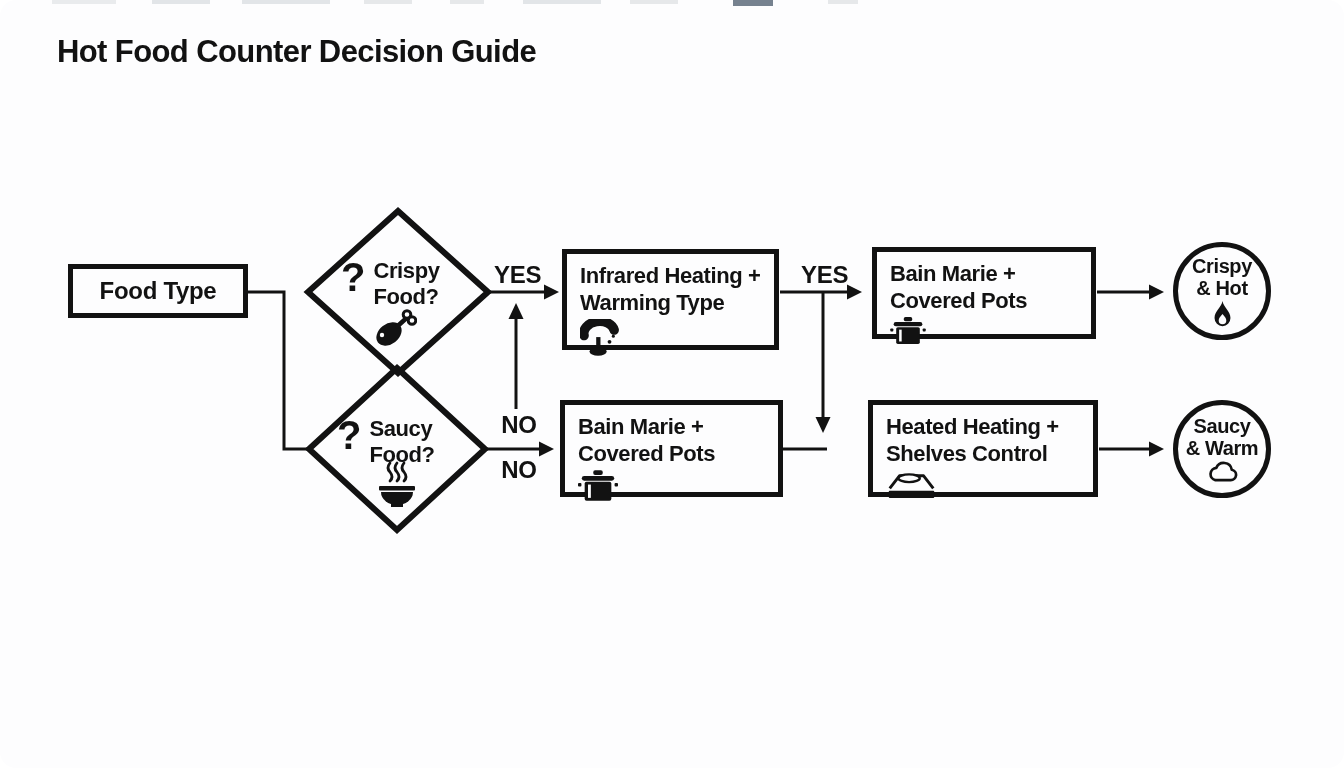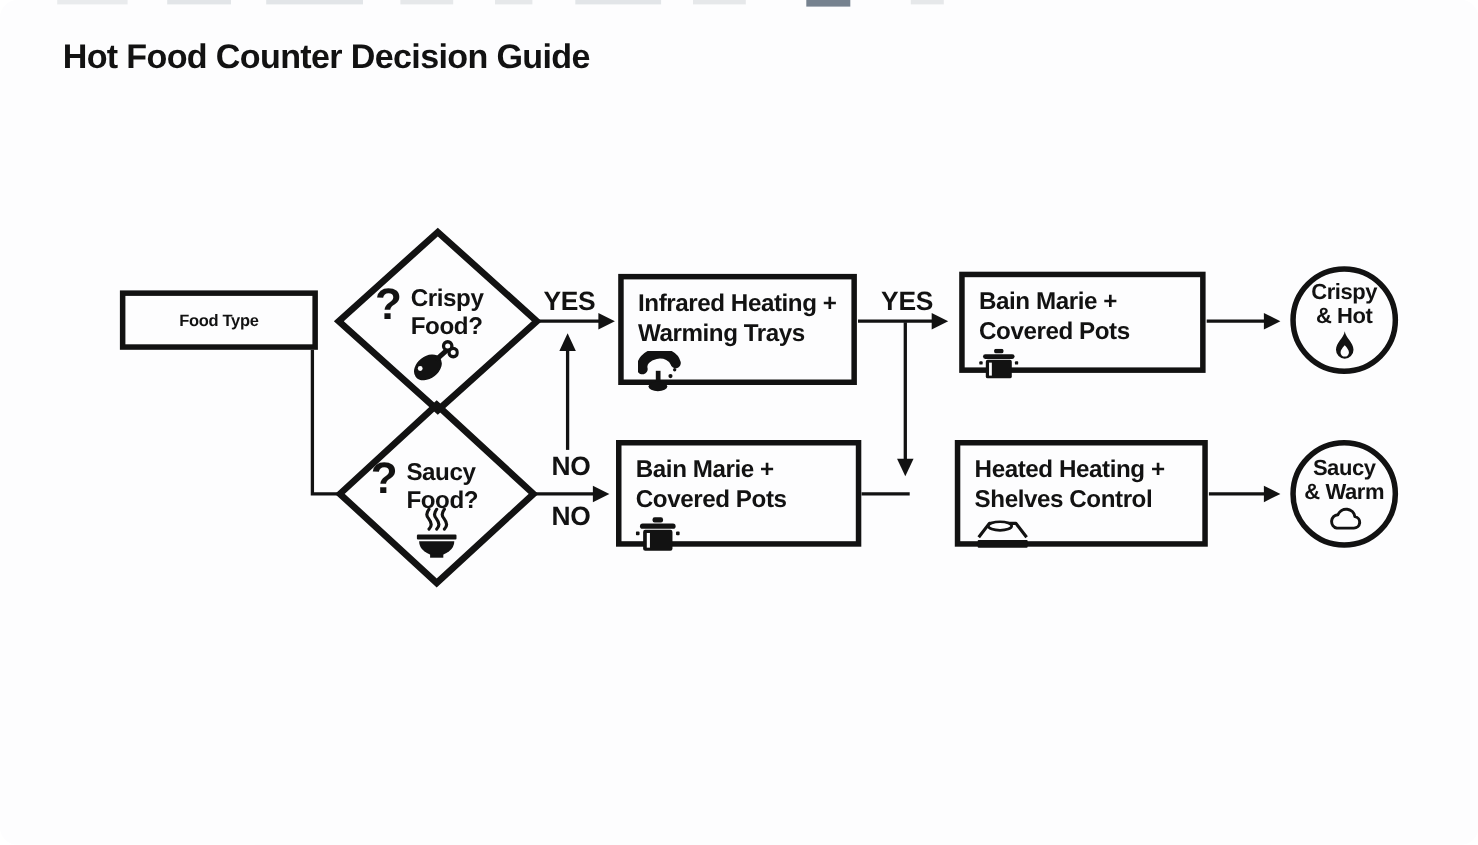--- a/index.html
+++ b/index.html
@@ -12,21 +12,21 @@
   .canvas svg { color:var(--ink,#111); }
   .title {
     position:absolute; left:57px; top:34px;
     font-size:31px; font-weight:700; letter-spacing:-0.6px; color:var(--ink,#111);
   }
   .artifact { position:absolute; top:0; height:4px; }
   .overlay { position:absolute; left:0; top:0; z-index:1; }
   .node { position:absolute; z-index:2; box-sizing:border-box; }
   .box { background:var(--bg,#fdfdfe); border:5px solid var(--ink,#111); }
   .start-box { display:flex; align-items:center; justify-content:center;
-    font-size:15px; font-weight:700; letter-spacing:-0.3px;margin-left:41px; }
+    font-size:24px; font-weight:700; letter-spacing:-0.3px; }
   .proc { padding:8px 22px 0 13px; }
   .bl { font-size:22px; font-weight:700; line-height:27px; letter-spacing:-0.4px; white-space:nowrap; }
   .proc .icon { margin-top:3px; }
   .circle {
     width:98px; height:98px; border:5px solid var(--ink,#111); border-radius:50%;
     background:var(--bg,#fdfdfe); display:flex; flex-direction:column;
     align-items:center; justify-content:center; text-align:center;
   }
   .cl { font-size:20px; font-weight:700; line-height:22px; letter-spacing:-0.4px; }
   .edge-label { position:absolute; z-index:2; font-size:24px; font-weight:700;
@@ -125,21 +125,21 @@
     </svg>
   </div>
 
   <div class="edge-label" style="left:494px;top:261px;">YES</div>
   <div class="edge-label" style="left:801px;top:261px;">YES</div>
   <div class="edge-label" style="left:496px;top:411px;">NO</div>
   <div class="edge-label" style="left:496px;top:456px;">NO</div>
 
   <div class="node box proc" style="left:562px;top:249px;width:217px;height:101px;">
     <div class="bl">Infrared Heating +</div>
-    <div class="bl">Warming Trays</div>
+    <div class="bl">Warming Type</div>
     <svg class="icon" width="40" height="40" viewBox="0 0 40 42">
       <path d="M3,16 A16,12 0 0 1 35,13" fill="none" stroke="currentColor" stroke-width="10" stroke-linecap="round" transform="rotate(-5 19 14)"></path>
       <rect x="16" y="19" width="4.5" height="12" fill="currentColor"></rect>
       <ellipse cx="18" cy="34" rx="9" ry="4.5" fill="currentColor"></ellipse>
       <circle cx="30" cy="24" r="2" fill="currentColor"></circle>
       <circle cx="34" cy="18" r="1.6" fill="currentColor"></circle>
     </svg>
   </div>
 
   <div class="node box proc" style="left:560px;top:400px;width:223px;height:97px;">

